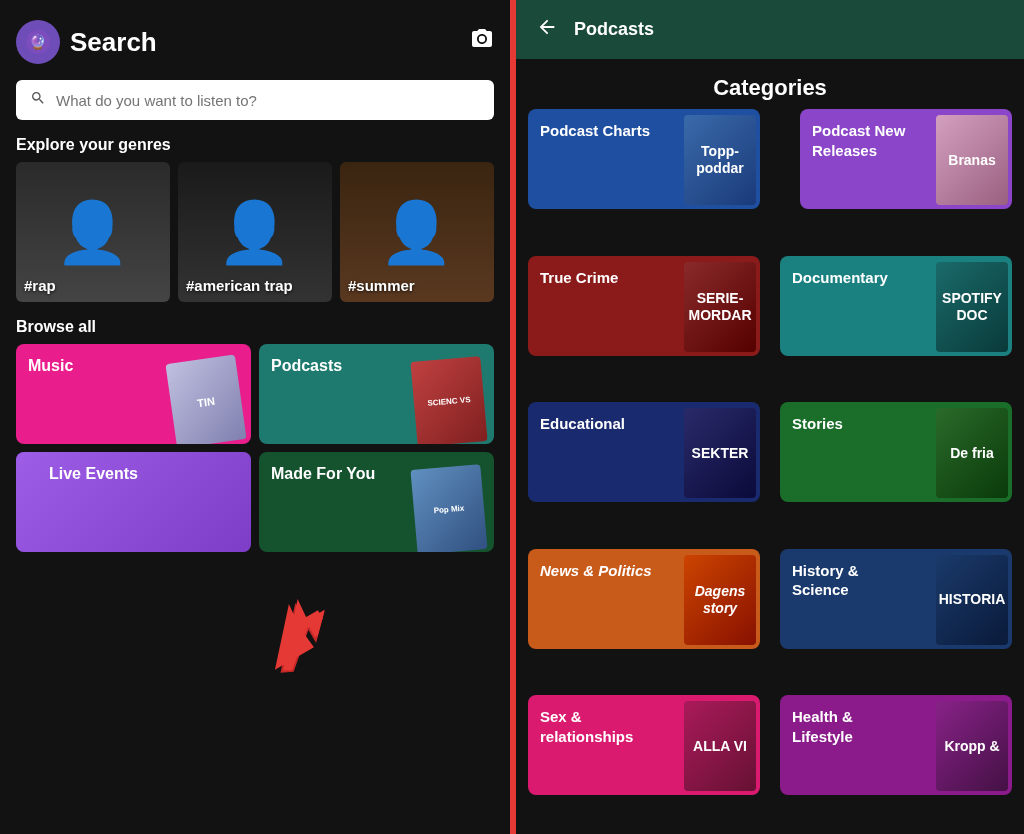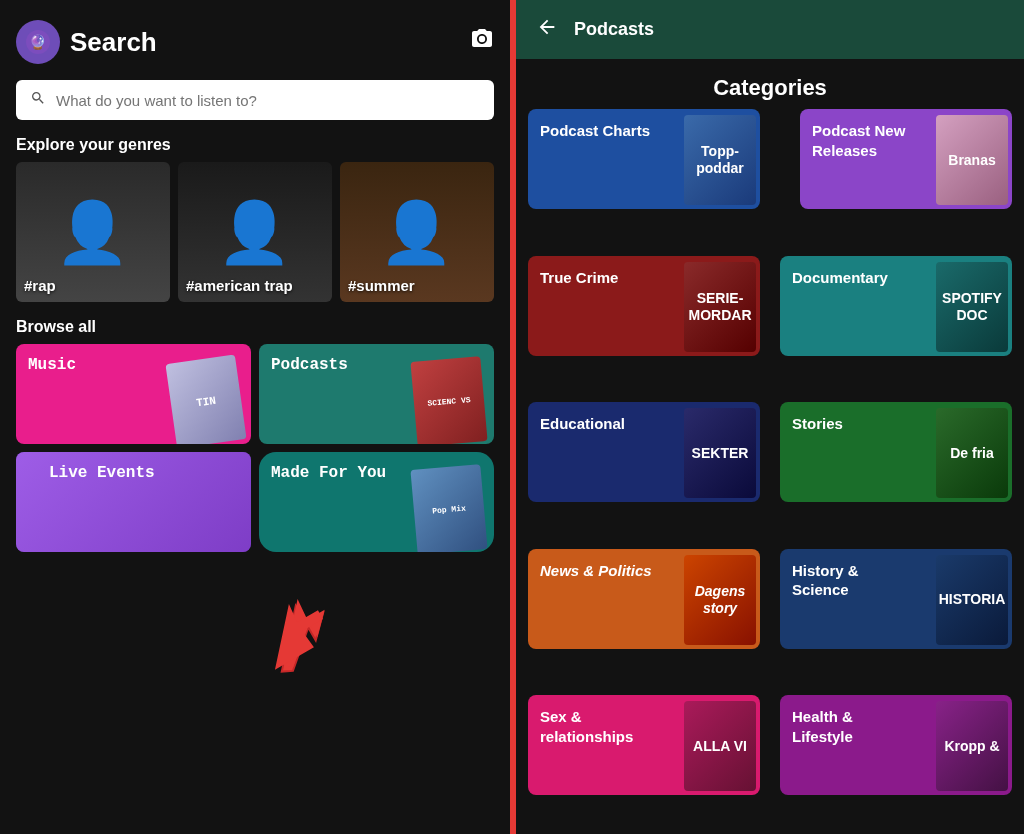--- a/index.html
+++ b/index.html
@@ -137,21 +137,21 @@
       color: #fff;
       font-size: 16px;
       font-weight: 700;
       z-index: 2;
       line-height: 1.2;
     }
 
     .card-music { background: #e91e8c; }
     .card-podcasts { background: #1e7a6e; }
     .card-live { background: #7c3aed; padding-left: 33px; }
-    .card-made { background: #0f766e; border-radius: 17px; }
+    .card-made { background: #14532d; }
 
     
     .red-arrow {
       position: absolute;
       left: 255px;
       top: 590px;
       z-index: 10;
       font-size: 40px;
       color: #e53935;
       transform: rotate(-30deg);
@@ -393,21 +393,21 @@
       </div>
       <div class="genre-card genre-summer">
         <div class="person-silhouette" style="background:linear-gradient(to bottom, #3a2510, #5a3820);color:#ccc;font-size:60px;">👤</div>
         <span class="genre-card-label">#summer</span>
       </div>
     </div>
   </div>
 
   <div>
     <div class="section-label">Browse all</div>
-    <div class="browse-grid" style="margin-top:8px;font-family:Liberation Mono, monospace;">
+    <div class="browse-grid" style="margin-top:8px;">
 
       <div class="browse-card card-music">
         <span class="browse-card-label">Music</span>
         <div class="thumb-music" style="display:flex;align-items:center;justify-content:center;font-size:11px;color:#fff;font-weight:700;">TIN</div>
       </div>
 
       <div class="browse-card card-podcasts">
         <span class="browse-card-label">Podcasts</span>
         <div class="thumb-podcast">SCIENC VS</div>
       </div>

